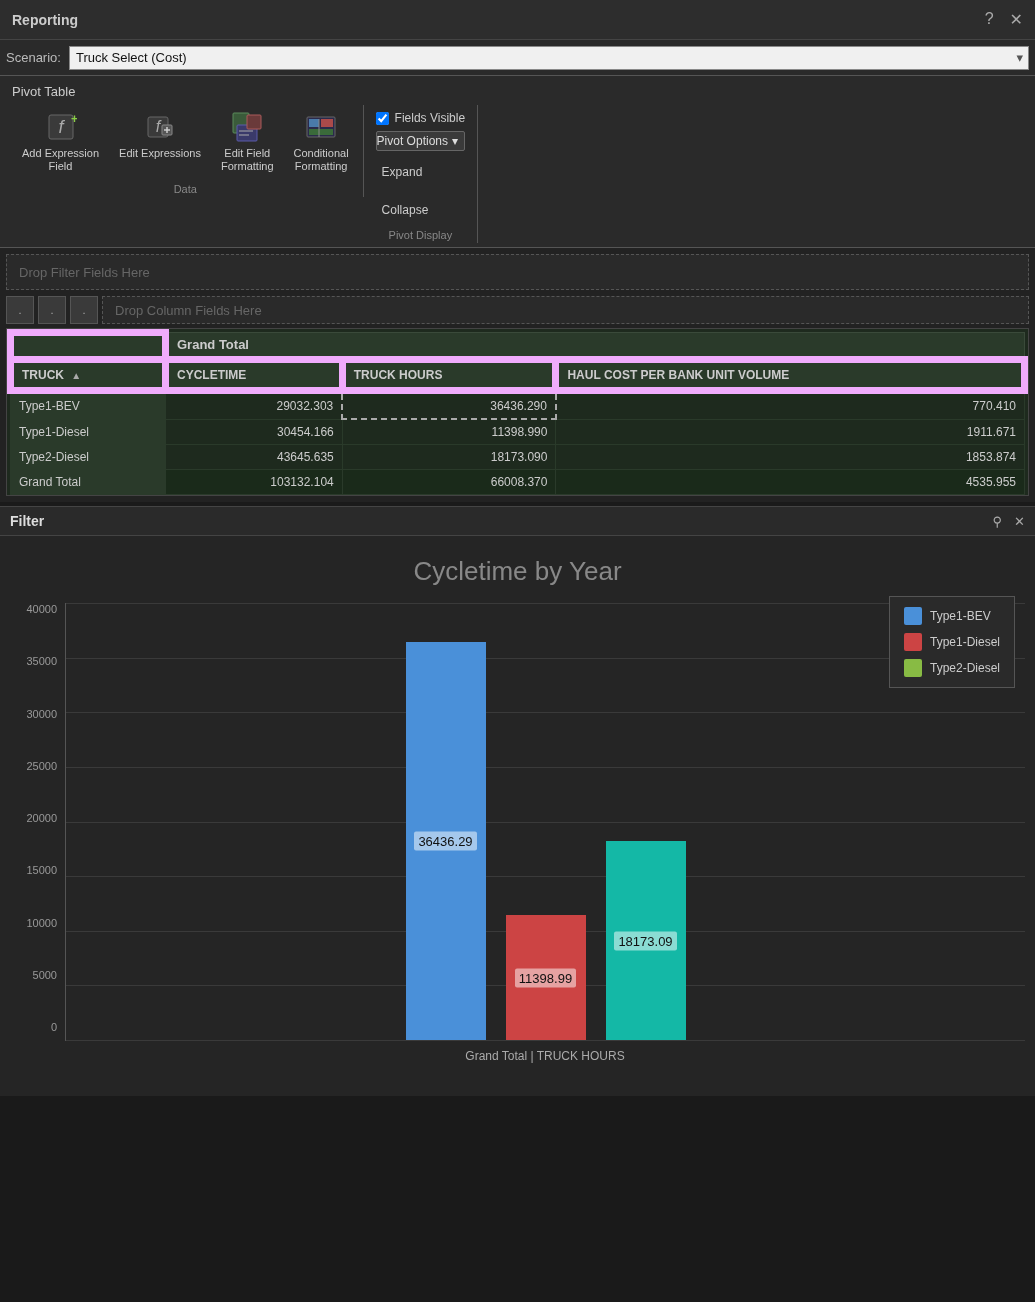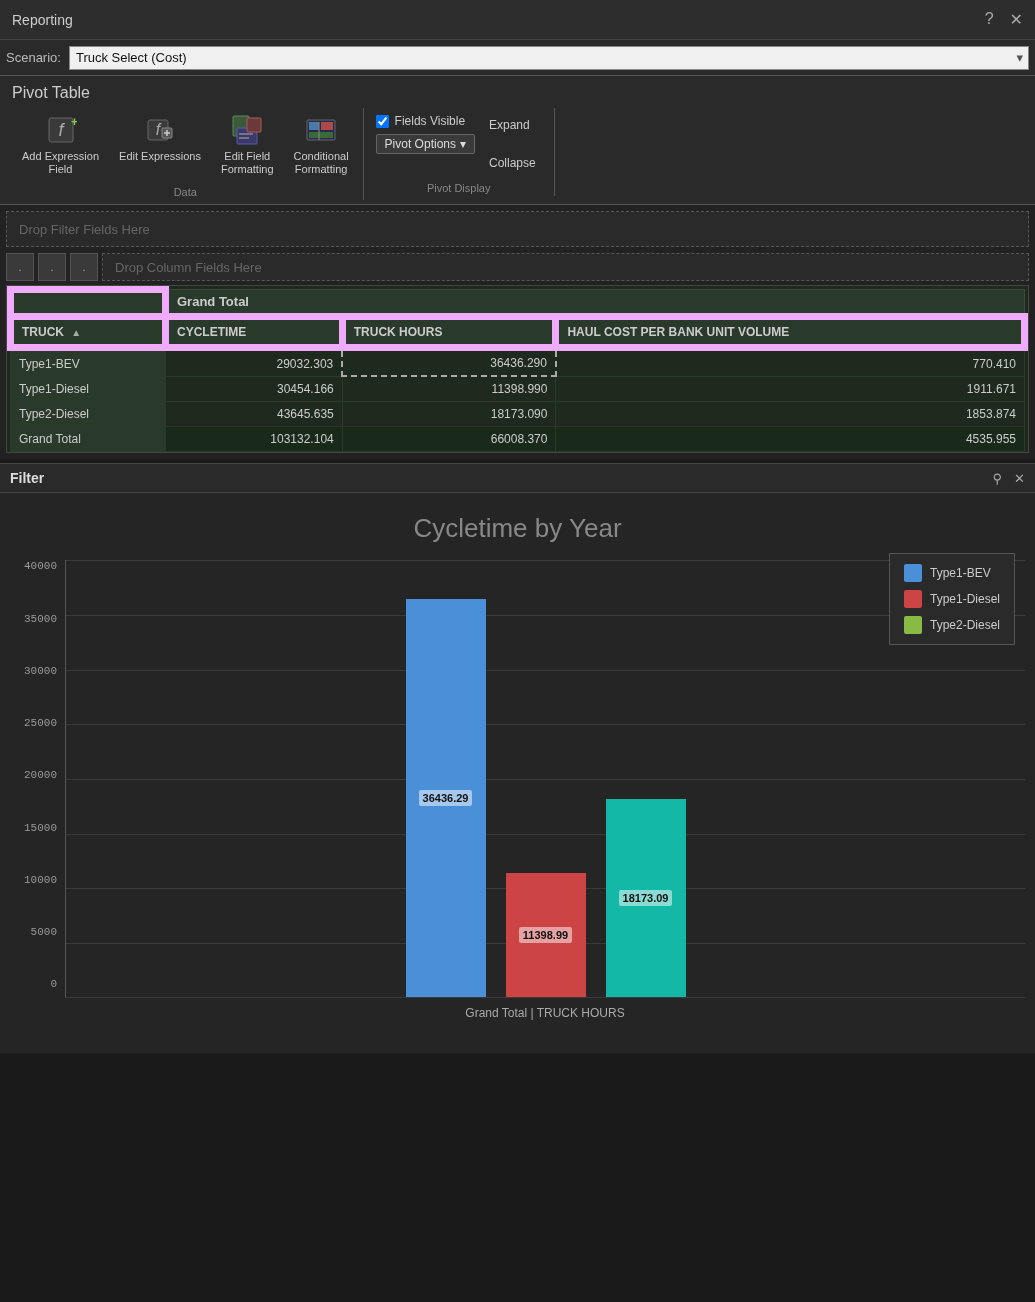--- a/index.html
+++ b/index.html
@@ -18,20 +18,21 @@
       height: 40px;
       display: flex;
       align-items: center;
       padding: 0 12px;
       border-bottom: 1px solid #444;
     }
     .title-bar-title {
       color: #ccc;
       font-size: 14px;
       flex: 1;
+      font-weight: bold;
     }
     .title-bar-icons {
       display: flex;
       gap: 16px;
       color: #aaa;
       font-size: 16px;
     }
     .title-bar-icons span { cursor: pointer; }
 
     
@@ -73,21 +74,21 @@
     }
 
     
     .toolbar-area {
       background: #2a2a2a;
       border-bottom: 1px solid #555;
       padding: 6px 8px 4px 8px;
     }
     .pivot-table-label {
       color: #ccc;
-      font-size: 16px;
+      font-size: 13px;
       padding: 2px 0 6px 4px;
     }
     .toolbar-row {
       display: flex;
       align-items: flex-start;
       gap: 0;
     }
     .toolbar-group-inner {
       display: flex;
       gap: 8px;
@@ -156,21 +157,21 @@
       gap: 6px;
     }
     .pivot-option-label { color: #ccc; font-size: 12px; }
     .pivot-options-btn {
       display: flex;
       align-items: center;
       gap: 4px;
       background: #3a3a3a;
       border: 1px solid #666;
       color: #ddd;
-      padding: 2px 8px;
+      padding: 2px 0;
       cursor: pointer;
       font-size: 12px;
       border-radius: 2px;
     }
     .expand-collapse-group {
       display: flex;
       flex-direction: column;
       gap: 20px;
       padding: 4px 0;
     }
@@ -308,21 +309,20 @@
       justify-content: space-between;
       align-items: flex-end;
       padding-right: 8px;
       padding-bottom: 30px;
       width: 55px;
     }
     .chart-y-label {
       color: #999;
       font-size: 11px;
       text-align: right;
-      font-family: Liberation Mono, monospace;
     }
     .chart-plot {
       flex: 1;
       display: flex;
       flex-direction: column;
     }
     .chart-bars-area {
       flex: 1;
       position: relative;
       border-left: 1px solid #555;
@@ -346,22 +346,22 @@
       justify-content: center;
       height: 100%;
       padding: 0 80px;
       gap: 20px;
     }
     .bar-label {
       position: absolute;
       top: 50%;
       transform: translateY(-50%);
       color: #111;
-      font-size: 11px;
-      font-weight: bold;
+      font-size: 13px;
+      font-weight: normal;
       background: rgba(255,255,255,0.5);
       padding: 2px 4px;
       border-radius: 2px;
       white-space: nowrap;
     }
     .chart-x-label {
       text-align: center;
       color: #aaa;
       font-size: 12px;
       padding-top: 8px;
@@ -474,21 +474,21 @@
               <line x1="16" y1="10" x2="16" y2="28" stroke="#888" stroke-width="1"></line>
             </svg>
           </div>
           <div class="toolbar-btn-label">Conditional<br>Formatting</div>
         </div>
       </div>
       <div class="section-label" style="margin-top:4px;">Data</div>
     </div>
 
     <div style="display:flex; flex-direction:column; border-right: 1px solid #555; padding: 0 12px;">
-      <div class="toolbar-group-inner" style="align-items:flex-start; padding-top:4px;">
+      <div class="toolbar-group-inner" style="align-items:flex-start; padding-top:4px;flex-direction:column;">
 
         <div style="display:flex; flex-direction:column; gap:6px; padding-top:2px;">
           <div class="pivot-option-row">
             <input type="checkbox" checked="" style="">
             <span class="pivot-option-label">Fields Visible</span>
           </div>
           <div class="pivot-options-btn">
             <span>Pivot Options</span>
             <span>▾</span>
           </div>

